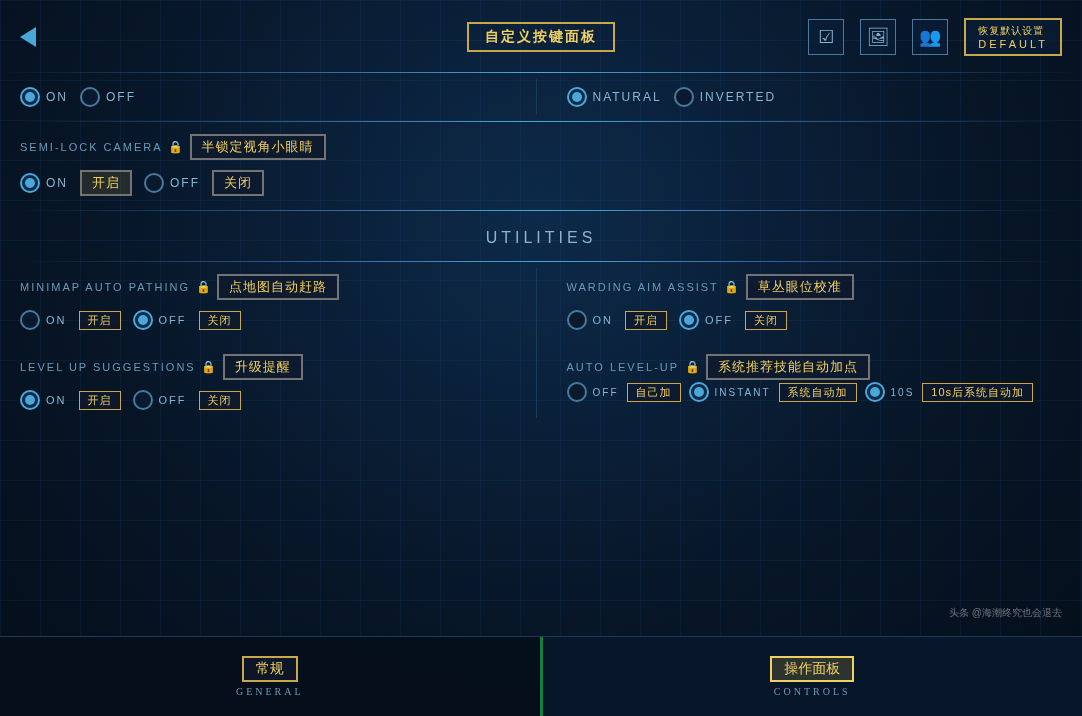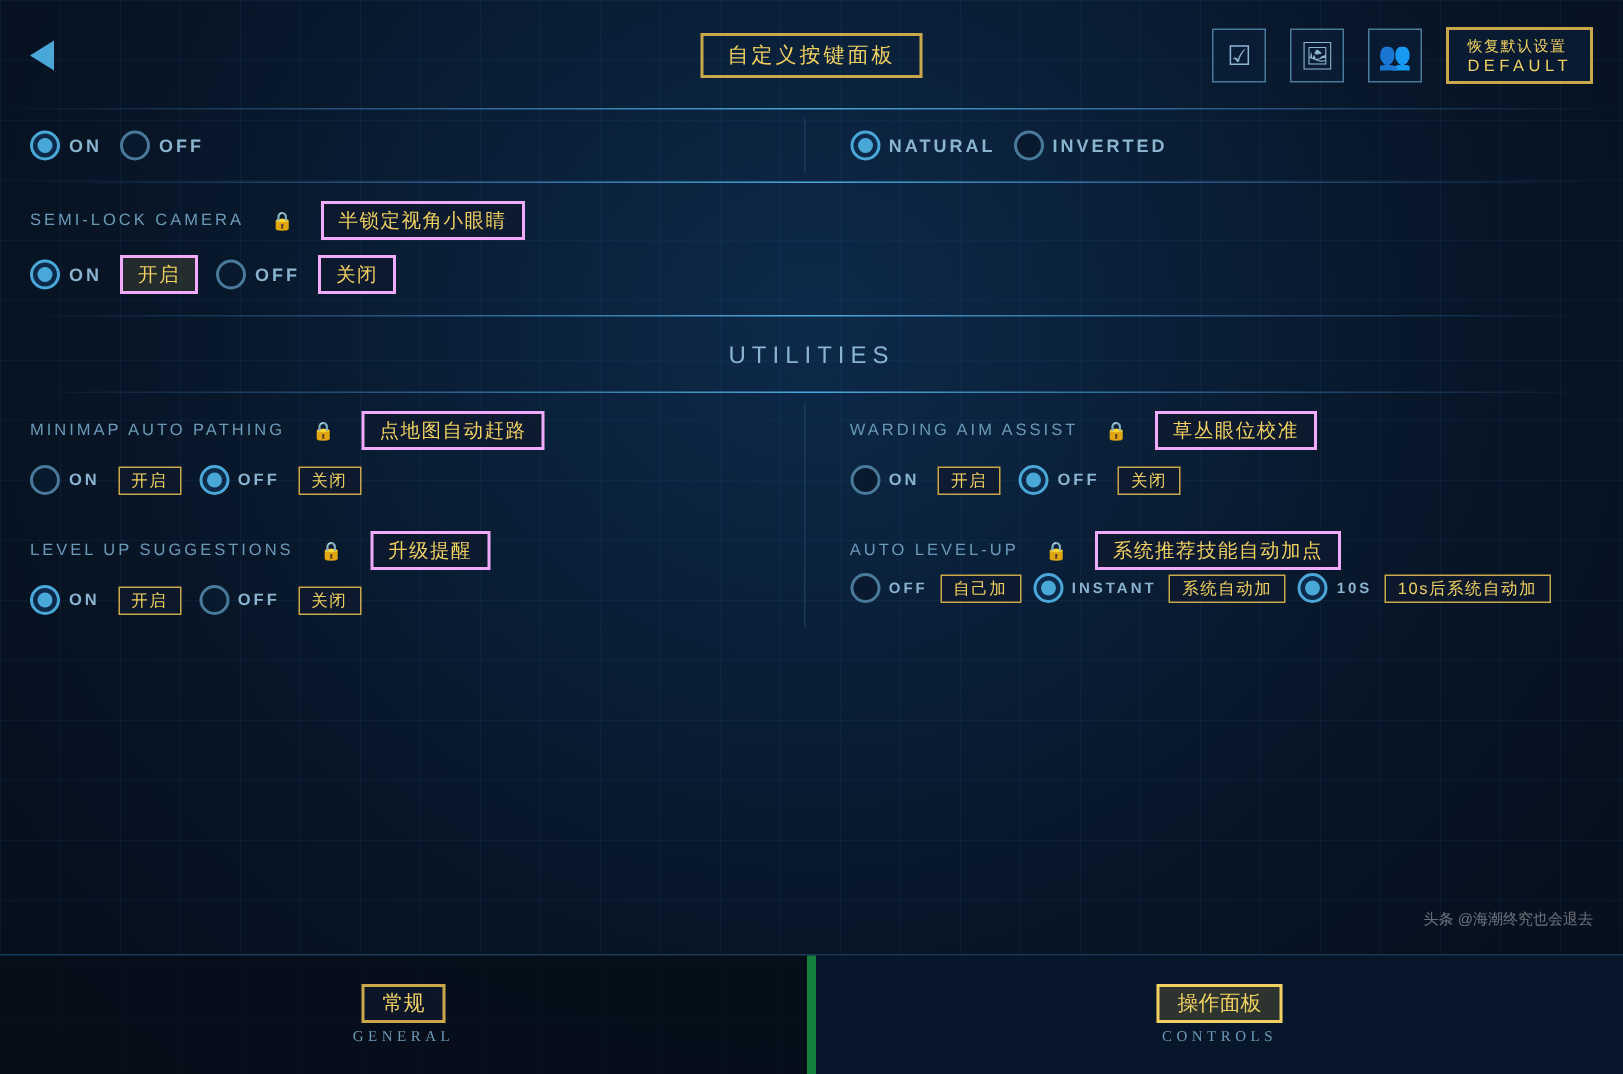--- a/index.html
+++ b/index.html
@@ -68,20 +68,21 @@
     }
 
     .header-center {
       position: absolute;
       left: 50%;
       transform: translateX(-50%);
       display: flex;
       flex-direction: column;
       align-items: center;
       gap: 4px;
+      font-weight: bold;
     }
 
     .chinese-title-box {
       background: transparent;
       border: 2px solid #c8a84b;
       padding: 4px 16px;
       color: #f0d060;
       font-size: 14px;
       letter-spacing: 2px;
     }
@@ -189,41 +190,40 @@
       height: 10px;
       border-radius: 50%;
       background: #4aa8d8;
     }
 
     .radio-label {
       color: #8ab4d0;
       font-size: 12px;
       letter-spacing: 2px;
       text-transform: uppercase;
-      font-weight: bold;
     }
 
     .tag-box {
-      border: 2px solid #f0abfc;
+      border: 2px solid #737373;
       background: rgba(15,25,45,0.8);
       padding: 2px 10px;
       color: #f0d060;
       font-size: 13px;
       letter-spacing: 1px;
     }
 
     .tag-box.active {
       background: rgba(200,168,75,0.15);
     }
 
     
     .setting-label-row {
       display: flex;
       align-items: center;
-      gap: 18px;
+      gap: 6px;
       padding: 6px 0 2px 0;
     }
 
     .setting-label {
       color: #6a9ab8;
       font-size: 11px;
       letter-spacing: 2px;
       text-transform: uppercase;
     }
 
@@ -273,21 +273,21 @@
     }
 
     .nav-item {
       flex: 1;
       display: flex;
       flex-direction: column;
       align-items: center;
       justify-content: center;
       gap: 4px;
       cursor: pointer;
-      border-right: 6px solid #15803d;
+      border-right: 3px solid #15803d;
       padding: 8px;
     }
 
     .nav-item:last-child {
       border-right: none;
     }
 
     .nav-item.active {
       background: rgba(10,30,55,0.5);
     }

